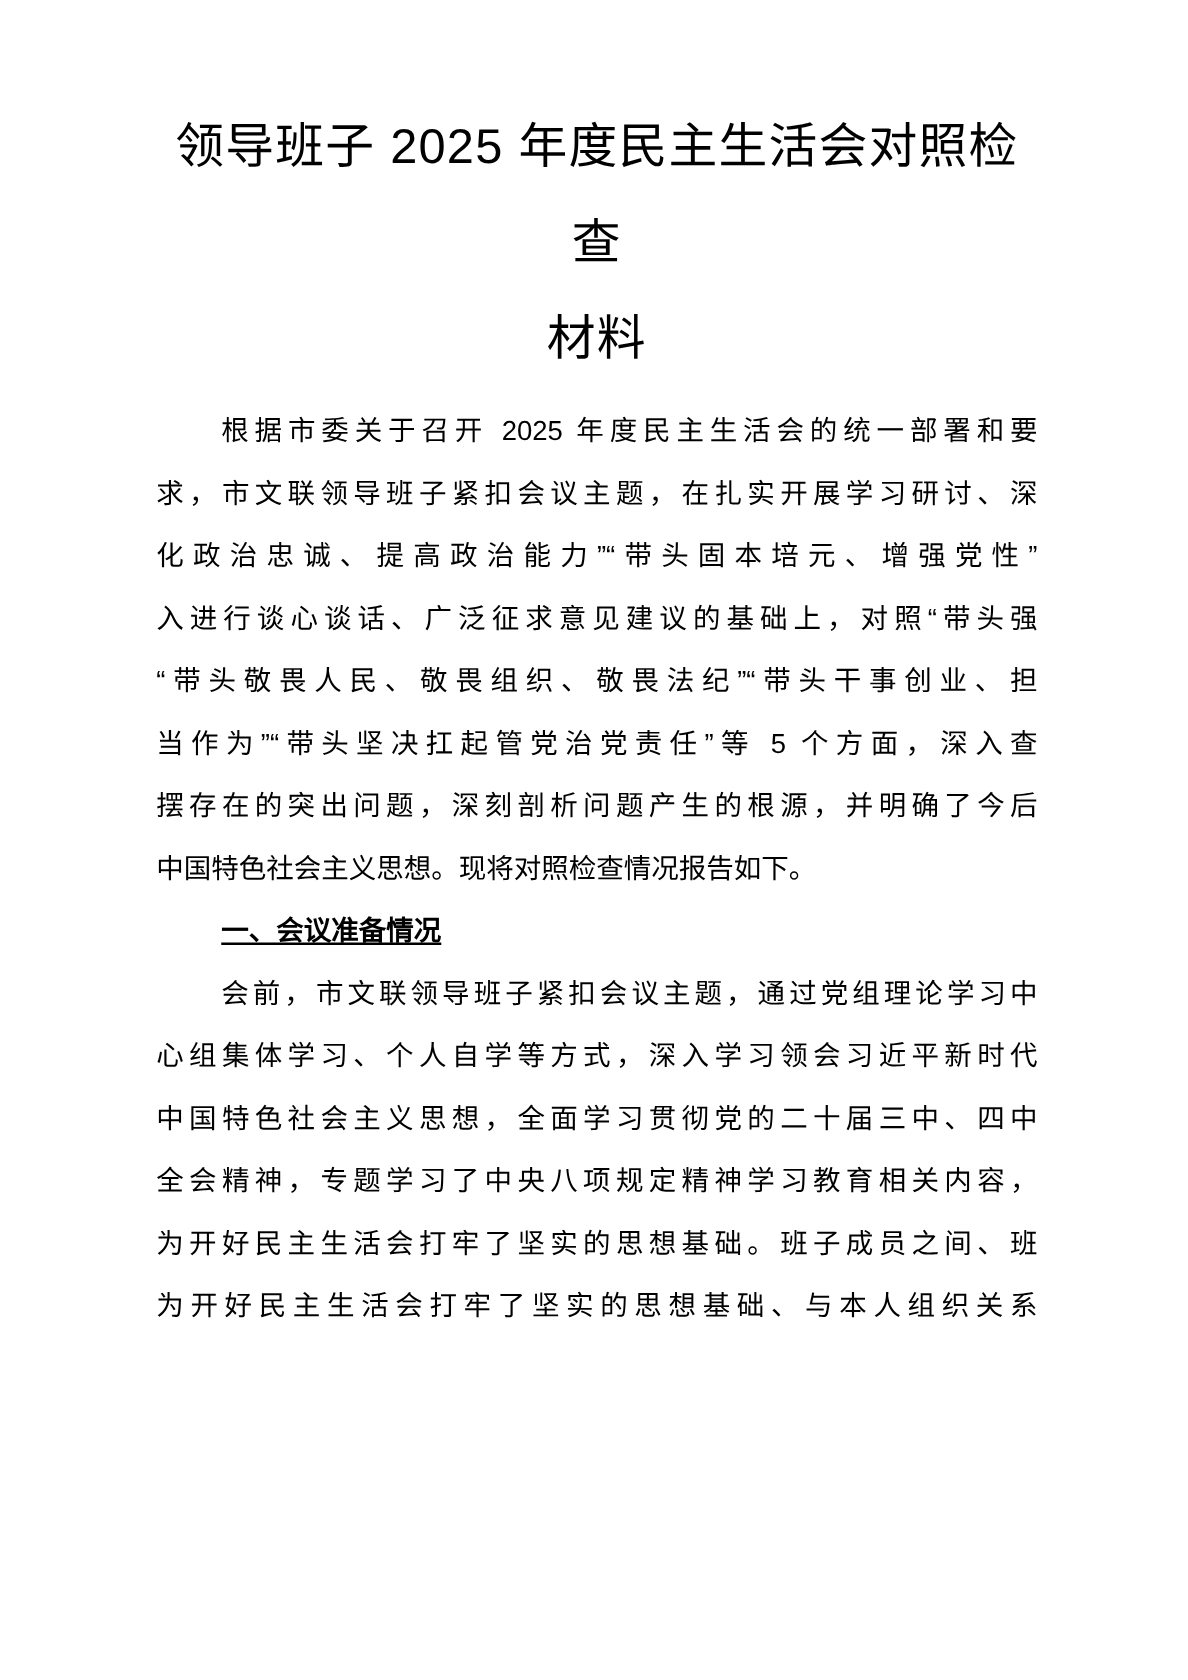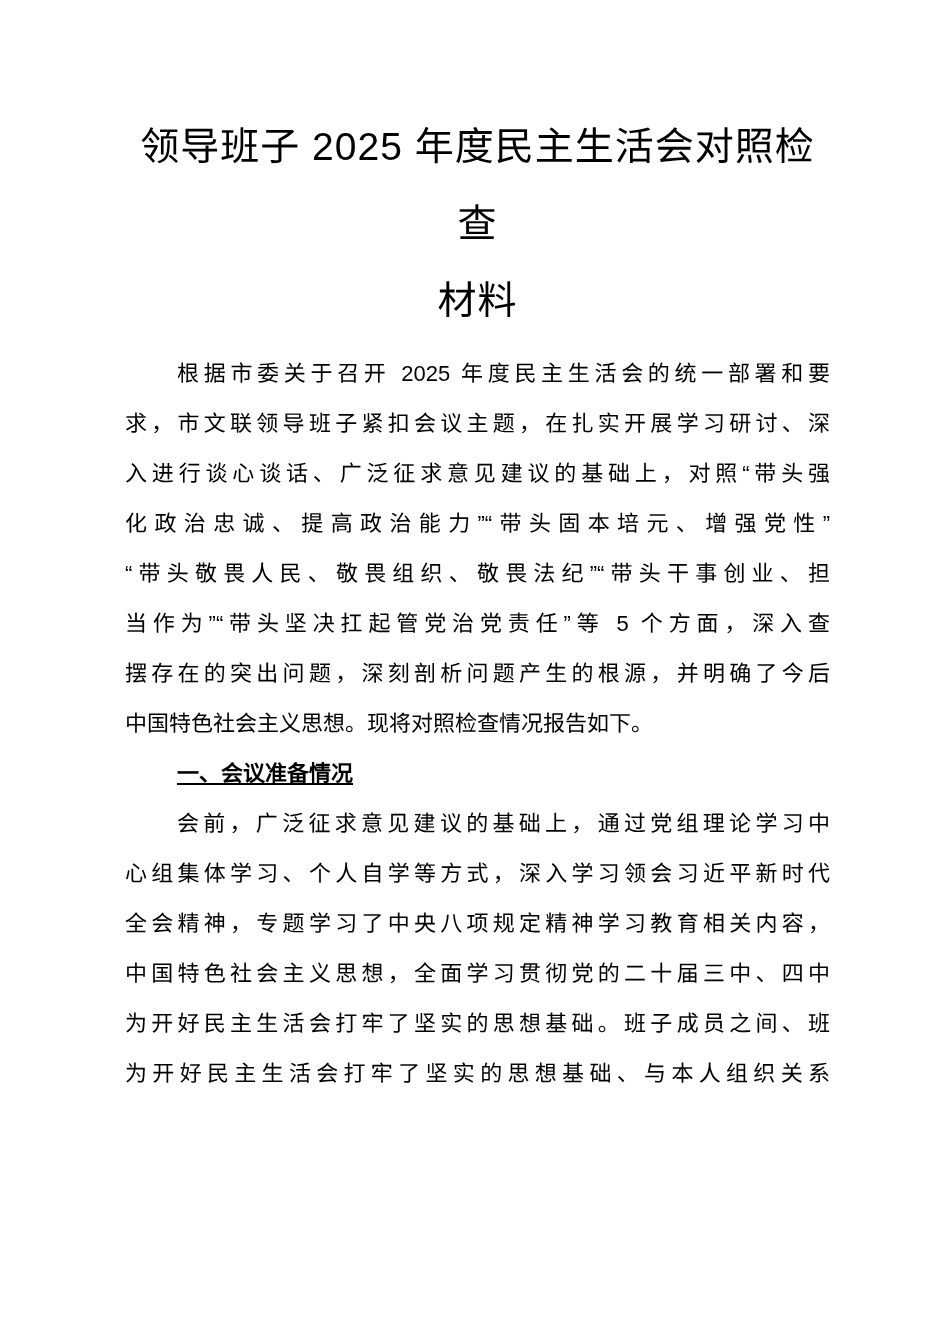--- a/index.html
+++ b/index.html
@@ -11,21 +11,21 @@
     height: 1344px;
     background: #ffffff;
     color: #000000;
     font-family: "Liberation Sans", "DejaVu Sans", sans-serif;
     overflow: hidden;
   }
   .doc {
     box-sizing: border-box;
     width: 950px;
     height: 1344px;
-    padding: 108px 120px 0 125px;
+    padding: 79px 120px 0 125px;
   }
   .title {
     font-size: 39px;
     line-height: 77px;
     font-weight: 400;
     margin: 0 0 10px 0;
     letter-spacing: 1px;
   }
   .title .line {
     text-align: center;
@@ -58,32 +58,32 @@
 <main class="doc">
   <h1 class="title">
       <div class="line">领导班子 2025 年度民主生活会对照检查</div>
       <div class="line">材料</div>
     </h1>
 
   <section class="body-text">
     <div class="para">
         <div class="line">根据市委关于召开 2025 年度民主生活会的统一部署和要</div>
         <div class="line">求，市文联领导班子紧扣会议主题，在扎实开展学习研讨、深</div>
+        <div class="line">化政治忠诚、提高政治能力”“带头固本培元、增强党性”</div>
         <div class="line">入进行谈心谈话、广泛征求意见建议的基础上，对照“带头强</div>
-        <div class="line">化政治忠诚、提高政治能力”“带头固本培元、增强党性”</div>
         <div class="line">“带头敬畏人民、敬畏组织、敬畏法纪”“带头干事创业、担</div>
         <div class="line">当作为”“带头坚决扛起管党治党责任”等 5 个方面，深入查</div>
         <div class="line">摆存在的突出问题，深刻剖析问题产生的根源，并明确了今后</div>
         <div class="line">中国特色社会主义思想。现将对照检查情况报告如下。</div>
       </div>
 
     <h2 class="heading body-text">一、会议准备情况</h2>
 
     <div class="para continues">
-        <div class="line">会前，广泛征求意见建议的基础上，通过党组理论学习中</div>
+        <div class="line">会前，市文联领导班子紧扣会议主题，通过党组理论学习中</div>
         <div class="line">心组集体学习、个人自学等方式，深入学习领会习近平新时代</div>
+        <div class="line">中国特色社会主义思想，全面学习贯彻党的二十届三中、四中</div>
         <div class="line">全会精神，专题学习了中央八项规定精神学习教育相关内容，</div>
-        <div class="line">中国特色社会主义思想，全面学习贯彻党的二十届三中、四中</div>
         <div class="line">为开好民主生活会打牢了坚实的思想基础。班子成员之间、班</div>
         <div class="line">为开好民主生活会打牢了坚实的思想基础、与本人组织关系</div>
       </div>
   </section>
 </main>
 
 </body></html>

